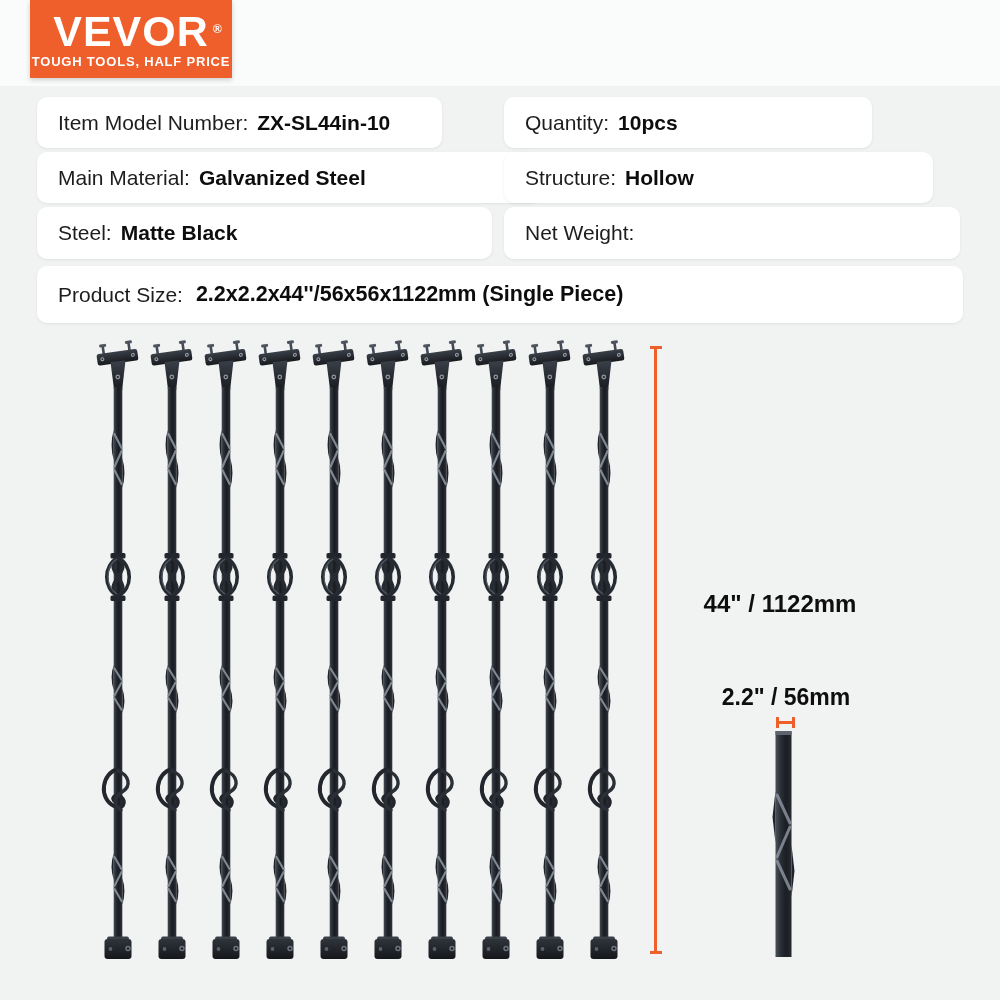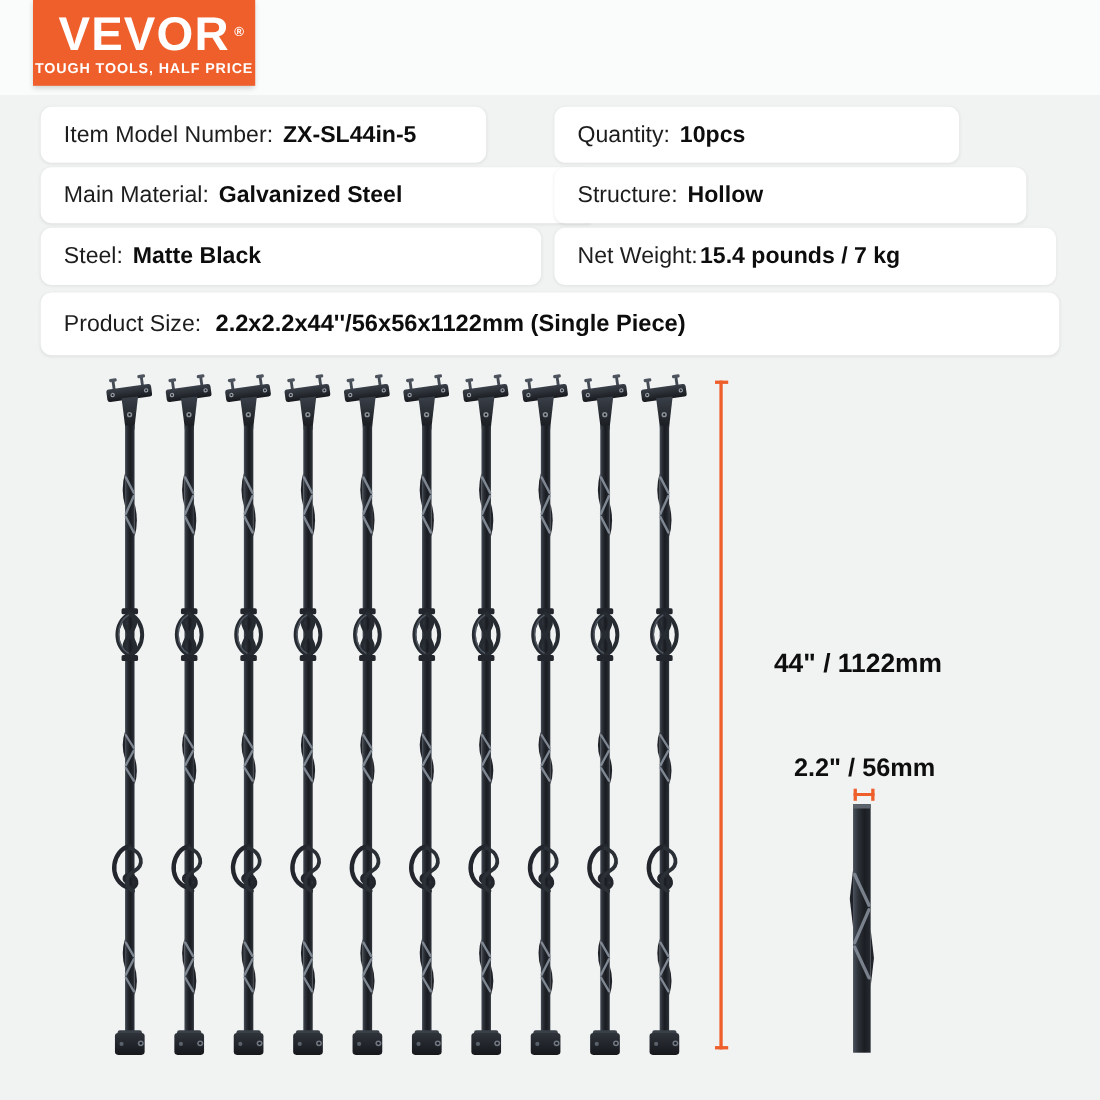--- a/index.html
+++ b/index.html
@@ -75,41 +75,40 @@
 <div class="logo">
   <div class="name">
     <span>VEVOR</span>
     <span class="reg">®</span>
   </div>
   <div class="tagline">TOUGH TOOLS, HALF PRICE</div>
 </div>
 
 <div class="card r0">
   <span class="lbl">Item Model Number:</span>
-  <span class="val">ZX-SL44in-5</span>
+  <span class="val">ZX-SL44in-10</span>
 </div>
 <div class="card r1">
   <span class="lbl">Quantity:</span>
   <span class="val">10pcs</span>
 </div>
 <div class="card r2">
   <span class="lbl">Main Material:</span>
   <span class="val">Galvanized Steel</span>
 </div>
 <div class="card r3">
   <span class="lbl">Structure:</span>
   <span class="val">Hollow</span>
 </div>
 <div class="card r4">
   <span class="lbl">Steel:</span>
   <span class="val">Matte Black</span>
 </div>
 <div class="card r5 tight">
   <span class="lbl">Net Weight:</span>
-  <span class="val">15.4 pounds / 7 kg</span>
 </div>
 <div class="card r6 wide">
   <span class="lbl">Product Size:</span>
   <span class="val">2.2x2.2x44''/56x56x1122mm (Single Piece)</span>
 </div>
 
 <svg class="balusters" viewBox="0 0 550 632" xmlns="http://www.w3.org/2000/svg">
   <defs>
     <linearGradient id="gbar" x1="0" y1="0" x2="1" y2="0">
       <stop offset="0" stop-color="#454c55"></stop>

